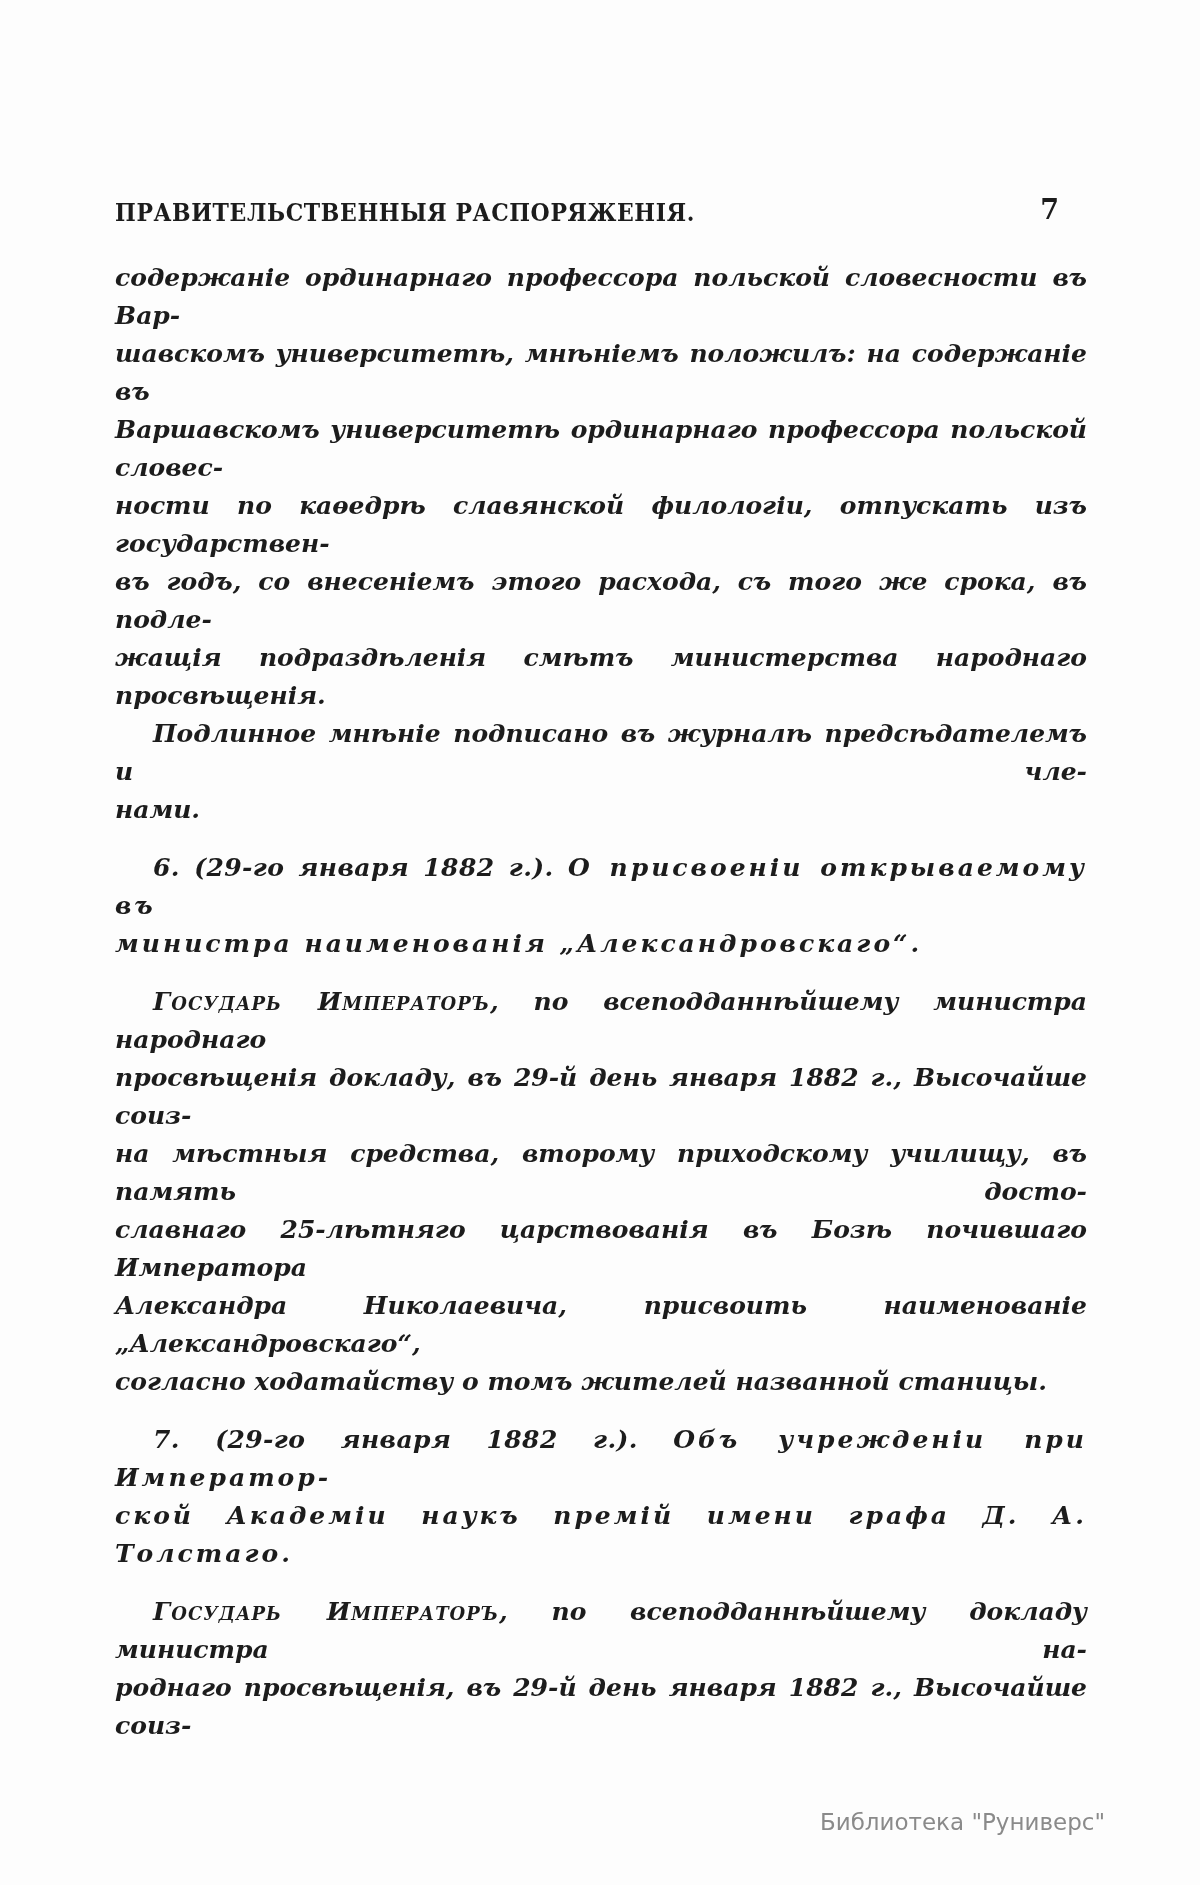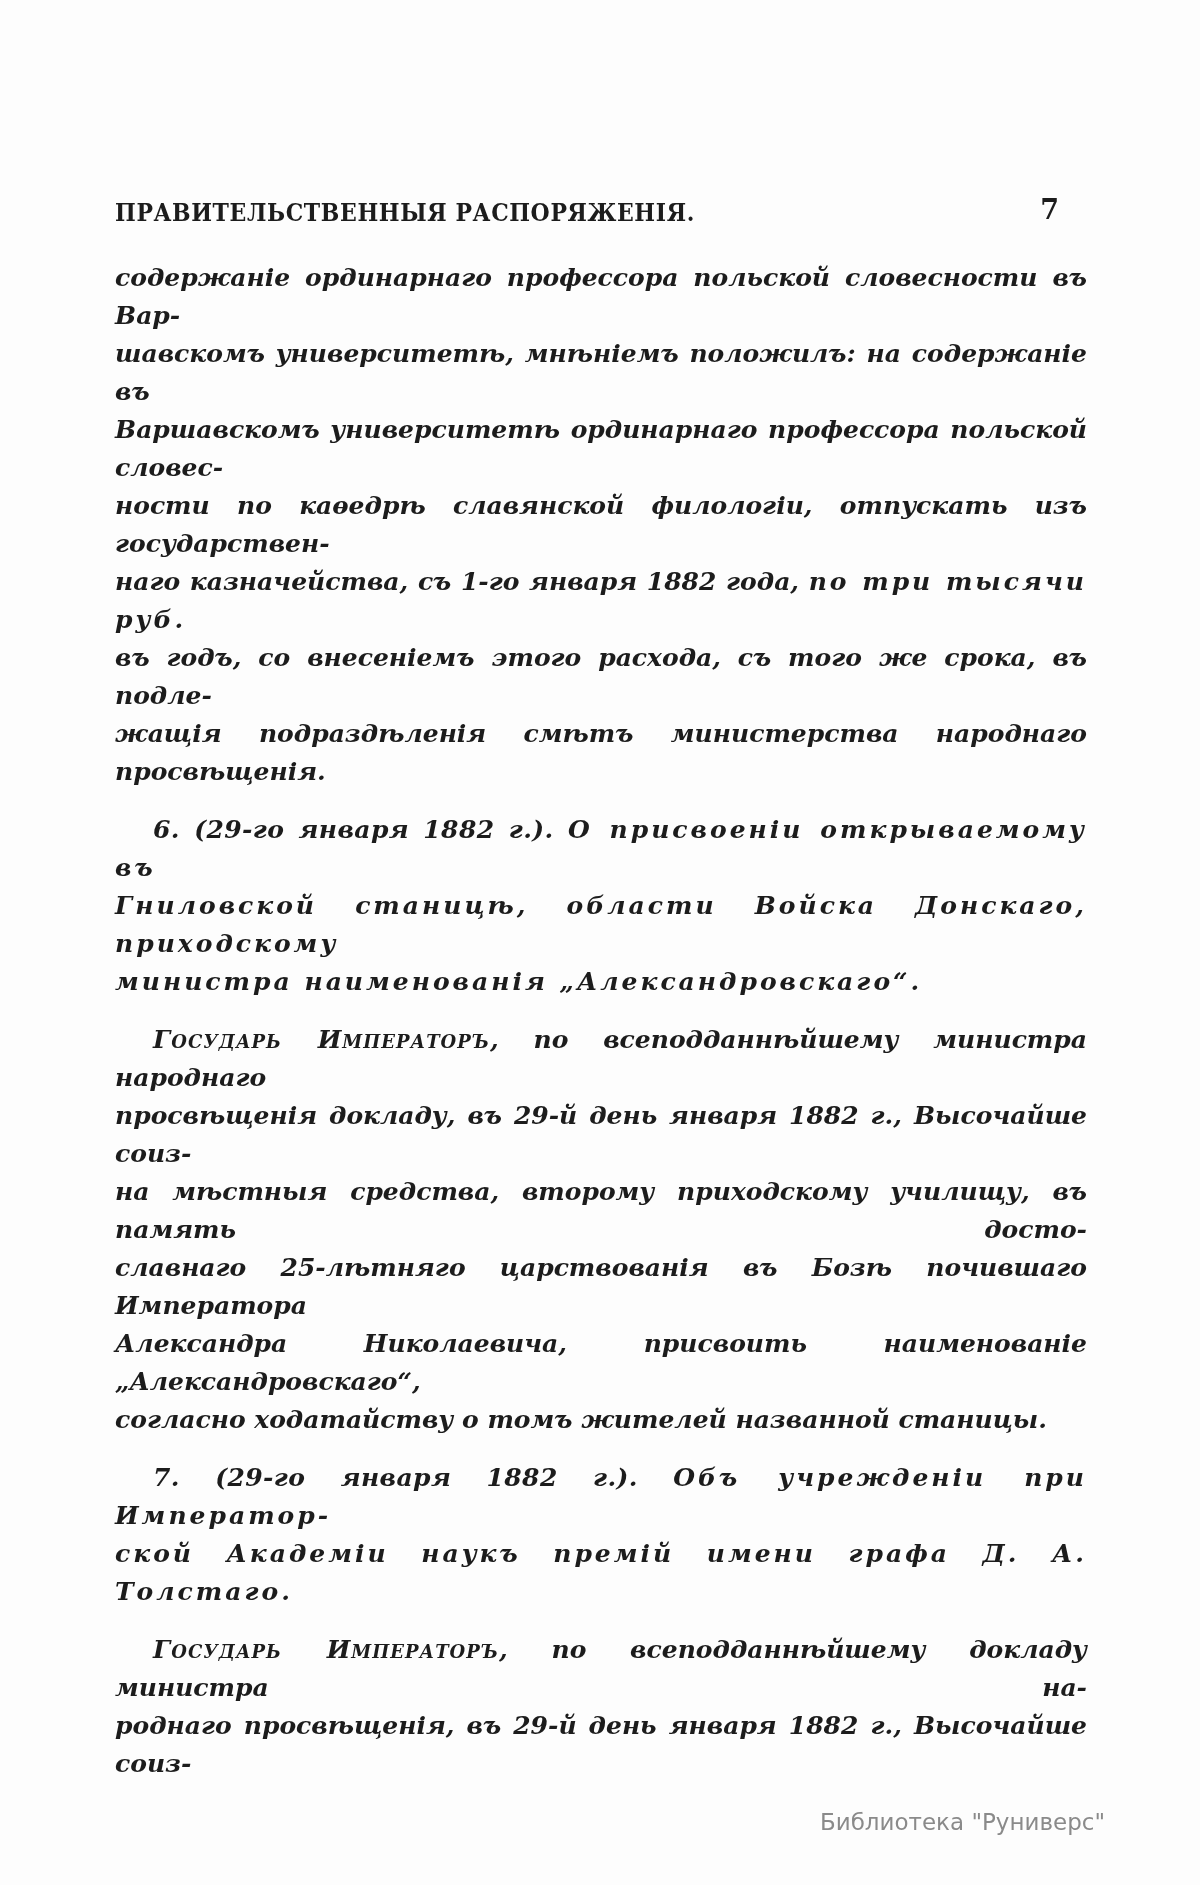--- a/index.html
+++ b/index.html
@@ -82,27 +82,29 @@
     <span class="header-title">ПРАВИТЕЛЬСТВЕННЫЯ РАСПОРЯЖЕНІЯ.</span>
     <span class="page-number">7</span>
   </div>
 
   <div class="text-body">
       <div class="block para">
         <div class="line"><span>содержаніе ординарнаго профессора польской словесности въ Вар-</span></div>
         <div class="line"><span>шавскомъ университетѣ, мнѣніемъ положилъ: на содержаніе въ</span></div>
         <div class="line"><span>Варшавскомъ университетѣ ординарнаго профессора польской словес-</span></div>
         <div class="line"><span>ности по каѳедрѣ славянской филологіи, отпускать изъ государствен-</span></div>
-        <div class="line"><span>наго казначейства, съ 1-го января 1882 года, </span><span class="sp">по три тысячи руб.</span></div>
         <div class="line"><span>въ годъ, со внесеніемъ этого расхода, съ того же срока, въ подле-</span></div>
         <div class="line last"><span>жащія подраздѣленія смѣтъ министерства народнаго просвѣщенія.</span></div>
       </div>
+      <div class="block para">
+        <div class="line indent"><span>Подлинное мнѣніе подписано въ журналѣ предсѣдателемъ и чле-</span></div>
+        <div class="line last"><span>нами.</span></div>
+      </div>
       <div class="block heading gap">
         <div class="line indent"><span>6. (29-го января 1882 г.). </span><span class="sp">О присвоеніи открываемому въ</span></div>
-        <div class="line"><span class="sp">Гниловской станицѣ, области Войска Донскаго, приходскому</span></div>
         <div class="line last"><span class="sp">министра наименованія „Александровскаго“.</span></div>
       </div>
       <div class="block para gap">
         <div class="line indent"><span class="sc">Государь Императоръ</span><span>, по всеподданнѣйшему министра народнаго</span></div>
         <div class="line"><span>просвѣщенія докладу, въ 29-й день января 1882 г., Высочайше соиз-</span></div>
         <div class="line"><span>на мѣстныя средства, второму приходскому училищу, въ память досто-</span></div>
         <div class="line"><span>славнаго 25-лѣтняго царствованія въ Бозѣ почившаго Императора</span></div>
         <div class="line"><span>Александра Николаевича, присвоить наименованіе „Александровскаго“,</span></div>
         <div class="line last"><span>согласно ходатайству о томъ жителей названной станицы.</span></div>
       </div>

